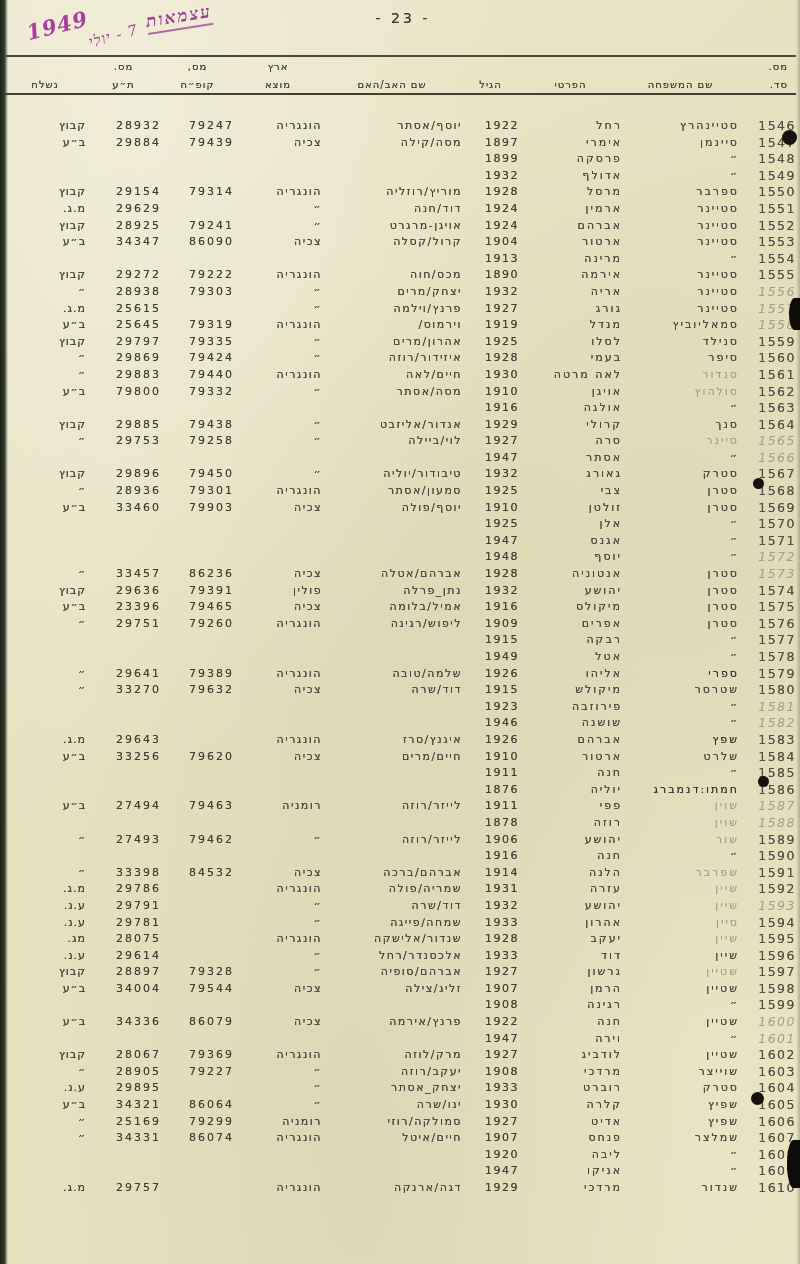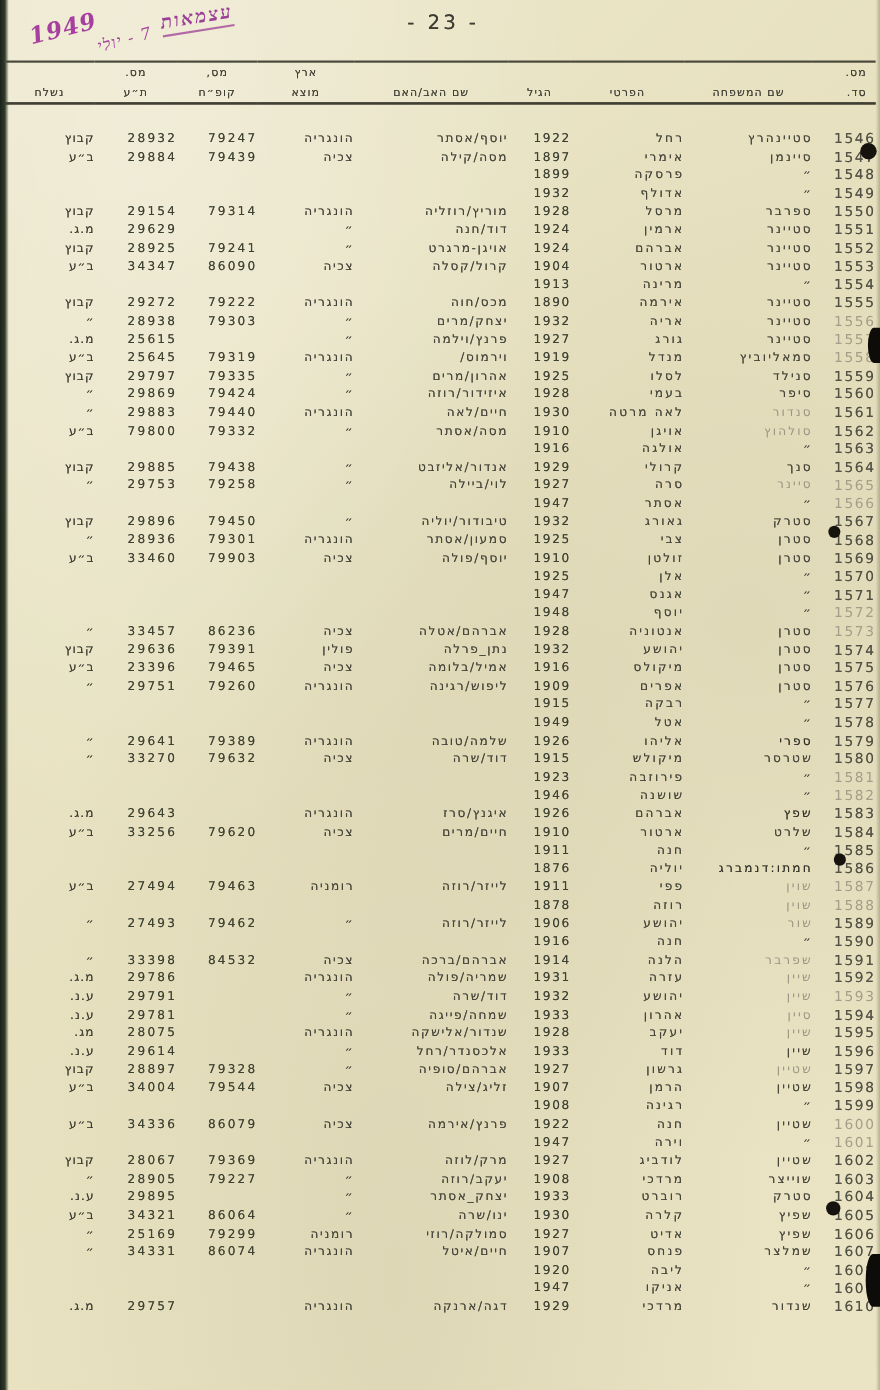--- a/index.html
+++ b/index.html
@@ -21,21 +21,21 @@
   .edge-left{
     position:absolute;left:0;top:0;width:8px;height:1264px;
     background:linear-gradient(90deg,#1b2319 0%,#303a2b 55%,rgba(60,70,50,0) 100%);
   }
   .edge-right{
     position:absolute;right:0;top:0;width:4px;height:1264px;
     background:linear-gradient(270deg,rgba(90,85,55,.35),rgba(90,85,55,0));
   }
   .page-number{
     position:absolute;top:10px;left:358px;width:90px;text-align:center;
-    font-size:18px;letter-spacing:3px;color:#3c3c31;
+    font-size:14px;letter-spacing:3px;color:#3c3c31;
     text-shadow:0 0 .5px rgba(50,50,40,.8);
   }
   
   .stamp-word{
     position:absolute;top:6px;left:146px;
     font-family:"DejaVu Serif",serif;font-style:italic;font-weight:bold;
     font-size:17px;color:#9c3f96;transform:rotate(-9deg);
     letter-spacing:2px;border-bottom:2px solid rgba(156,63,150,.75);
     padding-bottom:1px;direction:rtl;
   }
@@ -69,21 +69,21 @@
   .cell-serial{text-align:right;padding-right:6px;font-size:12.5px;letter-spacing:1.5px;color:#525146;}
   .cell-family{text-align:right;padding-right:12px;letter-spacing:2px;}
   .cell-first{text-align:right;letter-spacing:2px;}
   .cell-year{text-align:right;padding-right:2px;letter-spacing:1.5px;color:#3c4032;}
   .cell-parents{text-align:right;padding-right:8px;letter-spacing:1.5px;}
   .cell-origin{text-align:right;padding-right:6px;letter-spacing:1.5px;}
   .cell-kupah,.cell-taav{text-align:right;padding-right:10px;letter-spacing:2px;color:#3c4130;}
   .cell-sent{text-align:right;padding-right:20px;letter-spacing:1px;color:#3d3c31;}
   tr.fd .cell-family{color:#9b9583;text-shadow:none;}
   tr.fb .cell-family{font-weight:normal;color:#2f2e25;}
-  tr.nd .cell-serial{color:#a59d89;text-shadow:none;}
+  tr.nd .cell-serial{color:#a59d89;text-shadow:none;font-style:italic;}
   
   .blot{position:absolute;background:#16130e;border-radius:50%;}
   .blot-edge{position:absolute;background:#0e0c08;border-radius:50% 0 0 50%;right:0;}
 </style>
 </head>
 <body>
 
 <div class="page">
   <div class="edge-left"></div>
   <div class="edge-right"></div>

